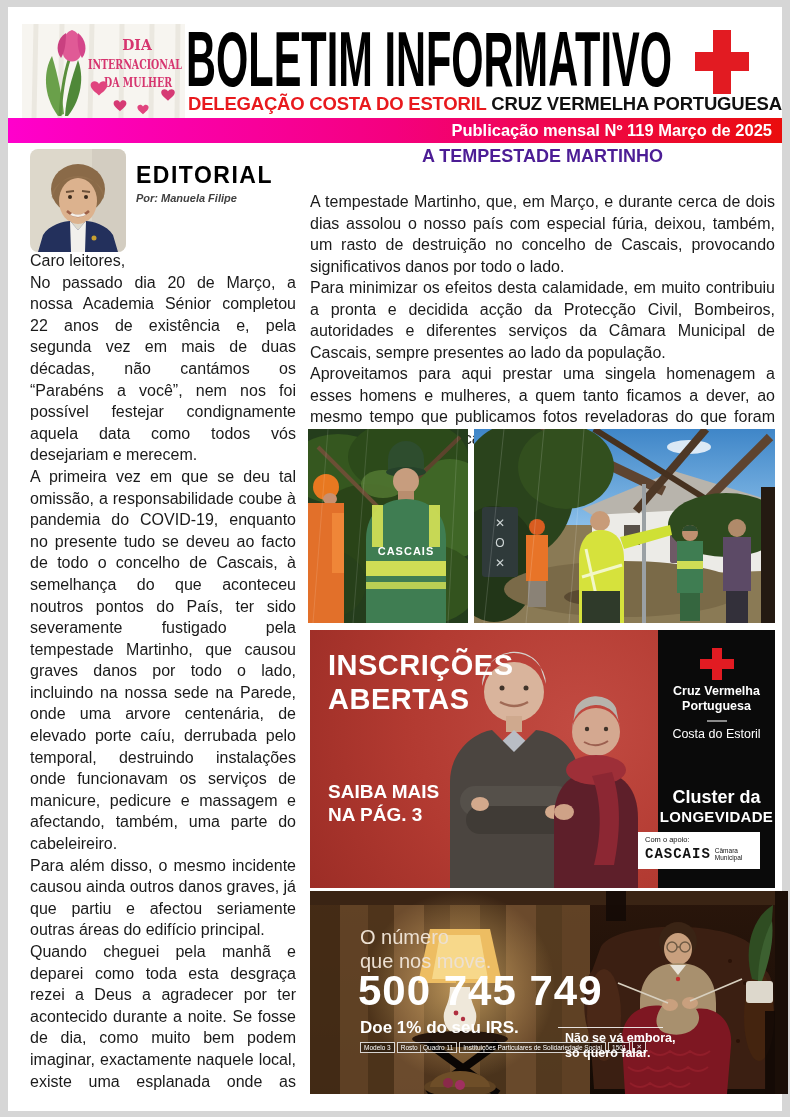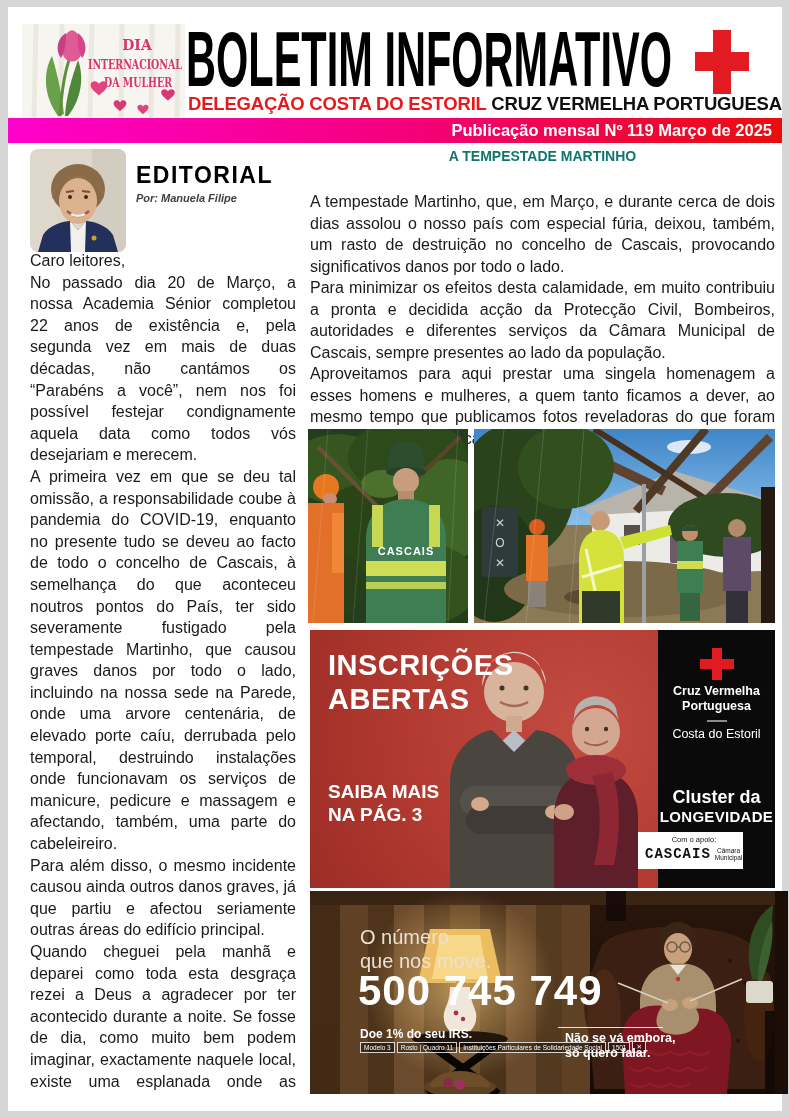--- a/index.html
+++ b/index.html
@@ -18,48 +18,48 @@
   .pubbar{left:8px;top:118px;width:774px;height:25px;background:linear-gradient(90deg,#ff00cc 0%,#f4007e 50%,#ea0d0d 100%);color:#fff;font-weight:bold;font-size:16.5px;line-height:25px;text-align:right;padding-right:10px;box-sizing:border-box;}
 
   
   .ed-photo{left:30px;top:149px;width:96px;height:103px;border-radius:8px;overflow:hidden;}
   .ed-title{left:136px;top:162px;font-size:23px;font-weight:bold;letter-spacing:1.5px;color:#000;}
   .ed-byline{left:136px;top:192px;font-size:11px;font-weight:bold;font-style:italic;color:#404040;}
   .ed-body{left:30px;top:250px;width:266px;height:846px;overflow:hidden;font-size:16px;line-height:21.6px;color:#1a1a1a;text-align:justify;hyphens:auto;}
   .ed-body p{margin:0;}
 
   
-  .st-head{left:310px;top:146px;width:465px;text-align:center;font-weight:bold;font-size:14px;line-height:21px;color:#0f766e;}
+  .st-head{left:310px;top:146px;width:465px;text-align:center;font-weight:bold;font-size:18px;line-height:21px;color:#4c1d95;}
   .st-body{left:310px;top:191px;width:465px;font-size:16px;line-height:21.5px;color:#1a1a1a;text-align:justify;hyphens:auto;}
   .st-body p{margin:0;}
   .photo-l{left:308px;top:429px;width:160px;height:194px;overflow:hidden;}
   .photo-r{left:474px;top:429px;width:301px;height:194px;overflow:hidden;}
 
   
   .ad1{left:310px;top:630px;width:465px;height:258px;background:radial-gradient(circle at 58% 38%,#c24b42 0%,#b23a31 55%,#9c2d26 100%);overflow:hidden;}
   .ad1-headline{left:18px;top:18px;color:#fff;font-weight:bold;font-size:29px;line-height:34px;letter-spacing:0.5px;}
   .ad1-cta{left:18px;top:150px;color:#fff;font-weight:bold;font-size:19px;line-height:23px;}
   .ad1-panel{left:348px;top:0;width:117px;height:258px;background:#0a0a0a;color:#fff;text-align:center;}
   .org-name{font-size:12.5px;font-weight:bold;line-height:15px;}
   .org-div{width:20px;height:2px;background:#8a8a8a;margin:6px auto 5px auto;}
   .org-sub{font-size:12.5px;}
   .cluster{margin-top:46px;}
   .cluster .c1{font-size:18px;font-weight:bold;line-height:21px;}
   .cluster .c2{font-size:15px;font-weight:bold;letter-spacing:0.3px;}
-  .support{left:328px;top:202px;width:105px;height:37px;background:#fff;color:#111;padding:3px 0 0 7px;box-sizing:border-box;text-align:center;}
+  .support{left:328px;top:202px;width:122px;height:37px;background:#fff;color:#111;padding:3px 0 0 7px;box-sizing:border-box;text-align:left;}
   .support .lbl{font-size:7.5px;}
   .support .row{display:flex;align-items:center;margin-top:2px;}
   .support .casc{font-family:"Liberation Mono",monospace;font-weight:bold;font-size:14px;letter-spacing:1px;}
   .support .cm{font-size:6.5px;line-height:7px;margin-left:4px;}
 
   
   .ad2{left:310px;top:891px;width:478px;height:203px;background:#1a0e07;overflow:hidden;}
   .ad2 .tag{left:50px;top:34px;color:#ece0d2;font-size:20px;line-height:24px;}
   .ad2 .num{left:48px;top:76px;color:#fff;font-size:42px;font-weight:bold;letter-spacing:1px;}
-  .ad2 .doe{left:50px;top:136px;color:#fff;font-size:12px;font-weight:bold;}
+  .ad2 .doe{left:50px;top:127px;color:#fff;font-size:17px;font-weight:bold;}
   .ad2 .formstrip{left:50px;top:150px;display:flex;gap:2px;align-items:center;}
   .ad2 .formstrip span{border:1px solid rgba(255,255,255,.8);color:#fff;font-size:6.5px;padding:1px 3px;background:rgba(0,0,0,.35);white-space:nowrap;}
   .ad2 .quote{left:255px;top:140px;color:#fff;font-size:12.5px;font-weight:bold;line-height:15px;}
   .ad2 .quote-line{left:248px;top:136px;width:105px;height:1px;background:rgba(255,255,255,.85);}
 </style>
 </head>
 <body>
 
 <div class="page">
   <div class="sheet"></div>

